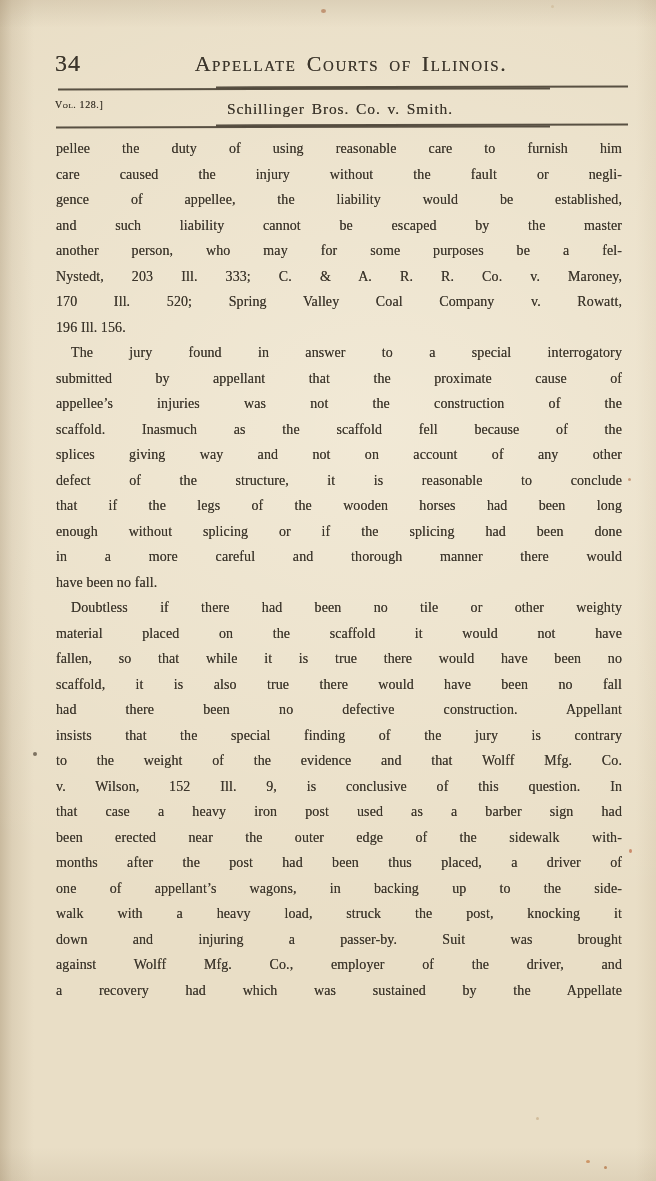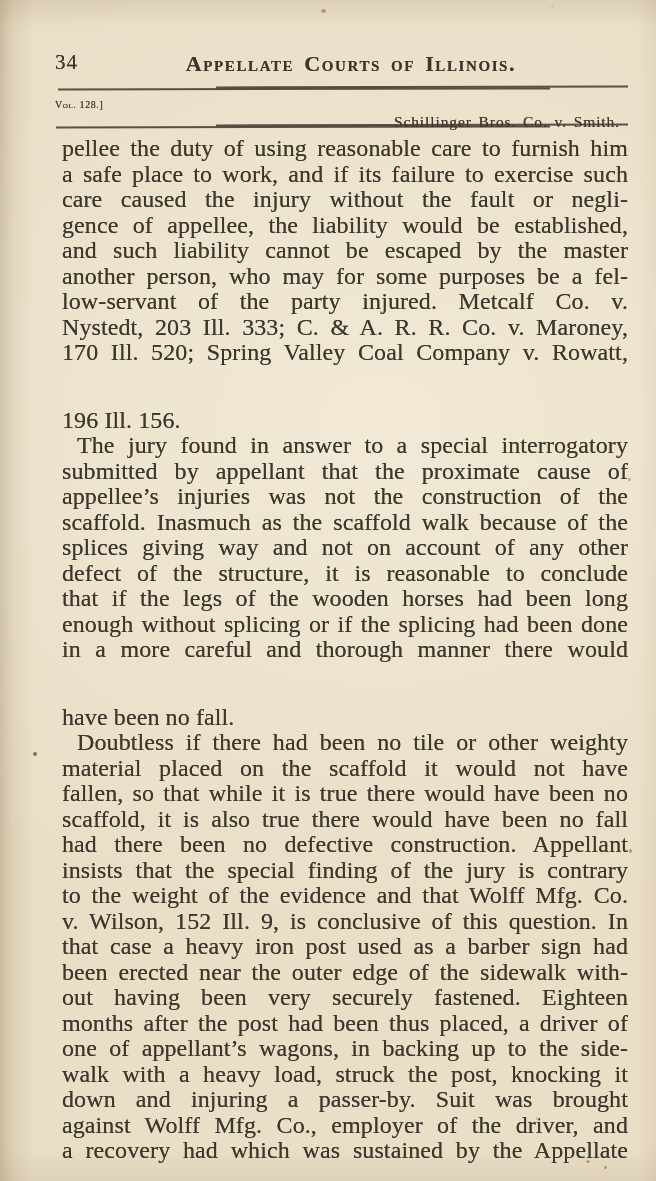--- a/index.html
+++ b/index.html
@@ -14,61 +14,60 @@
       linear-gradient(90deg, rgba(128,103,68,.30) 0px, rgba(128,103,68,.12) 12px, rgba(128,103,68,0) 34px),
       linear-gradient(180deg, rgba(128,103,68,.14) 0px, rgba(128,103,68,0) 28px),
       linear-gradient(0deg, rgba(128,103,68,.10) 0px, rgba(128,103,68,0) 34px),
       linear-gradient(270deg, rgba(150,122,85,.10) 0px, rgba(150,122,85,0) 20px);
     font-family:"Liberation Serif","DejaVu Serif",serif;
     color:#3c362c;
   }
   .ink{ text-shadow:0 0 .6px rgba(62,54,42,.75); }
   .page-number{
     position:absolute; left:55px; top:50px;
-    font-size:21px; letter-spacing:1px;
+    font-size:24px; letter-spacing:1px;
   }
   .running-title{
     position:absolute; left:70px; right:24px; top:51px;
     text-align:center;
     font-size:22px;
     font-variant:small-caps;
     letter-spacing:1.6px;
     word-spacing:3px;
-    font-weight:bold;
   }
   .rule{
     position:absolute; height:1.5px;
     background:rgba(62,54,42,.85);
     transform:rotate(-.12deg);
   }
   .r1a{ left:58px;  top:88px;    width:492px; }
   .r1b{ left:216px; top:85.5px;  width:412px; }
   .r2a{ left:56px;  top:126px;   width:494px; }
   .r2b{ left:216px; top:123.5px; width:412px; }
   .volume-label{
     position:absolute; left:55px; top:99px;
     font-size:10px; font-variant:small-caps; letter-spacing:.6px;
   }
   .case-title{
-    position:absolute; left:60px; right:36px; top:113px;
-    text-align:right;
+    position:absolute; left:60px; right:36px; top:100px;
+    text-align:center;
     font-size:15.5px; letter-spacing:.9px; word-spacing:2px;
   }
   .text-block{
-    position:absolute; left:62px; top:136px; width:566px;
-    font-size:24px; line-height:25.5px;
+    position:absolute; left:56px; top:136px; width:566px;
+    font-size:14px; line-height:25.5px;
     letter-spacing:.1px;
   }
   .line{
     text-align:justify;
     text-align-last:justify;
     text-justify:inter-word;
     height:25.5px; overflow:visible;
   }
-  .line.para-end{ text-align-last:left;margin-top:42px; }
+  .line.para-end{ text-align-last:left; }
   .line.indent{ padding-left:15px; }
   .speck{ position:absolute; border-radius:50%; }
 </style>
 </head>
 <body>
 
 <div class="page">
 
   <span class="page-number ink">34</span>
 
@@ -79,50 +78,47 @@
 
   <span class="volume-label ink">Vol. 128.]</span>
 
   <div class="case-title ink">Schillinger Bros. Co. v. Smith.</div>
 
   <div class="rule r2a"></div>
   <div class="rule r2b"></div>
 
   <main class="text-block ink">
       <div class="line">pellee the duty of using reasonable care to furnish him</div>
-      <div class="line">a safe place to work, and if its failure to exercise such</div>
       <div class="line">care caused the injury without the fault or negli-</div>
       <div class="line">gence of appellee, the liability would be established,</div>
       <div class="line">and such liability cannot be escaped by the master</div>
       <div class="line">another person, who may for some purposes be a fel-</div>
-      <div class="line">low-servant of the party injured.  Metcalf Co. v.</div>
       <div class="line">Nystedt, 203 Ill. 333; C. &amp; A. R. R. Co. v. Maroney,</div>
       <div class="line">170 Ill. 520; Spring Valley Coal Company v. Rowatt,</div>
       <div class="line para-end">196 Ill. 156.</div>
       <div class="line indent">The jury found in answer to a special interrogatory</div>
       <div class="line">submitted by appellant that the proximate cause of</div>
       <div class="line">appellee’s injuries was not the construction of the</div>
-      <div class="line">scaffold.  Inasmuch as the scaffold walk because of the</div>
+      <div class="line">scaffold.  Inasmuch as the scaffold fell because of the</div>
       <div class="line">splices giving way and not on account of any other</div>
       <div class="line">defect of the structure, it is reasonable to conclude</div>
       <div class="line">that if the legs of the wooden horses had been long</div>
       <div class="line">enough without splicing or if the splicing had been done</div>
       <div class="line">in a more careful and thorough manner there would</div>
       <div class="line para-end">have been no fall.</div>
       <div class="line indent">Doubtless if there had been no tile or other weighty</div>
       <div class="line">material placed on the scaffold it would not have</div>
       <div class="line">fallen, so that while it is true there would have been no</div>
       <div class="line">scaffold, it is also true there would have been no fall</div>
       <div class="line">had there been no defective construction.  Appellant</div>
       <div class="line">insists that the special finding of the jury is contrary</div>
       <div class="line">to the weight of the evidence and that Wolff Mfg. Co.</div>
       <div class="line">v. Wilson, 152 Ill. 9, is conclusive of this question.  In</div>
       <div class="line">that case a heavy iron post used as a barber sign had</div>
       <div class="line">been erected near the outer edge of the sidewalk with-</div>
-      <div class="line">out having been very securely fastened.  Eighteen</div>
       <div class="line">months after the post had been thus placed, a driver of</div>
       <div class="line">one of appellant’s wagons, in backing up to the side-</div>
       <div class="line">walk with a heavy load, struck the post, knocking it</div>
       <div class="line">down and injuring a passer-by.  Suit was brought</div>
       <div class="line">against Wolff Mfg. Co., employer of the driver, and</div>
       <div class="line">a recovery had which was sustained by the Appellate</div>
     </main>
 
 <div class="speck" style="left: 321px; top: 9px; width: 5px; height: 4px; background: rgb(187, 138, 102); opacity: 0.85;"></div>
     <div class="speck" style="left: 551px; top: 5px; width: 3px; height: 3px; background: rgb(210, 192, 160); opacity: 0.85;"></div>

